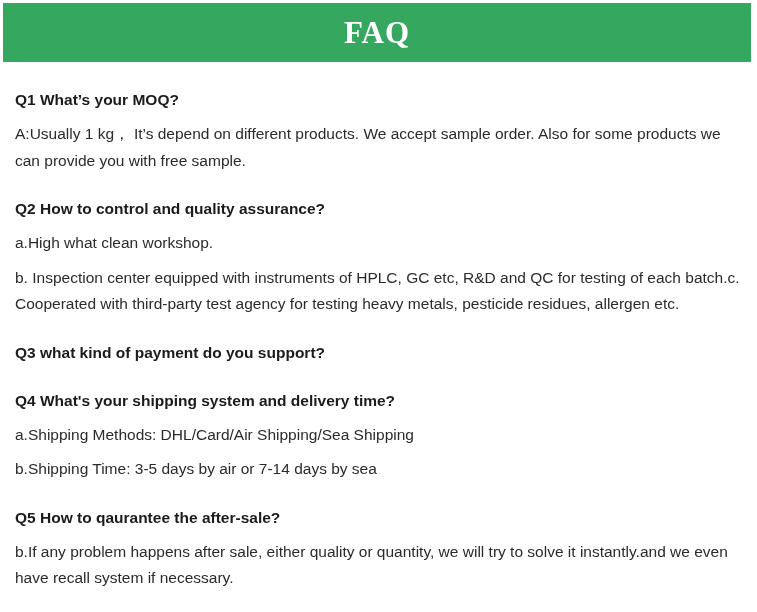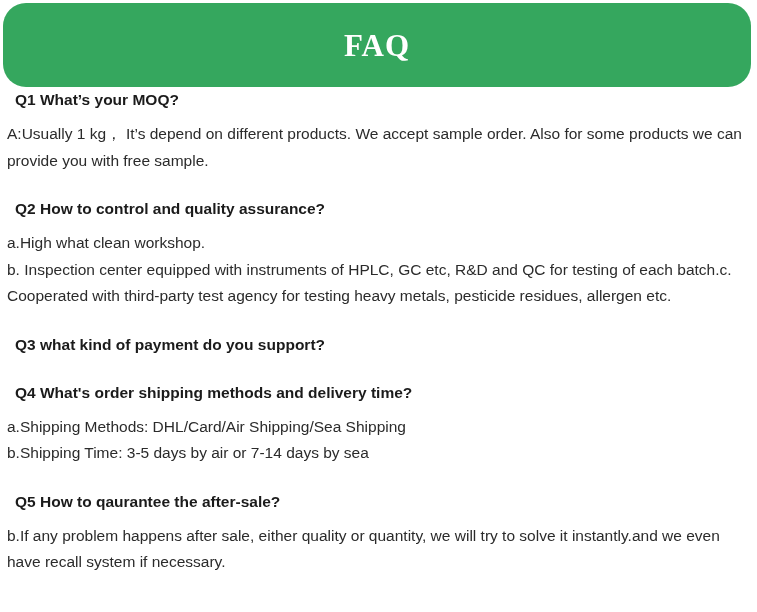--- a/index.html
+++ b/index.html
@@ -18,26 +18,25 @@
     width: 757px;
     height: 612px;
     background: #ffffff;
     box-sizing: border-box;
   }
   .faq-banner {
     position: absolute;
     left: 3px;
     top: 3px;
     width: 748px;
-    height: 84px;
+    height: 59px;
     background: #35a75e;
     display: flex;
     align-items: center;
     justify-content: center;
-    border-radius: 23px;
   }
   .faq-banner-title {
     font-family: "Liberation Serif", serif;
     font-weight: bold;
     font-size: 31px;
     color: #ffffff;
     letter-spacing: 1px;
     line-height: 1;
   }
   .faq-body {
@@ -61,21 +60,21 @@
     color: #1b1b1b;
     line-height: 26px;
     margin: 8px;
   }
   .faq-answer-line {
     font-family: "Liberation Sans", sans-serif;
     font-weight: normal;
     font-size: 15.5px;
     color: #2b2b2b;
     line-height: 26.5px;
-    margin: 0;
+    margin: 8px;
   }
 </style>
 </head>
 <body>
 
 <div class="page">
 
   <div class="faq-banner">
     <div class="faq-banner-title">FAQ</div>
   </div>
@@ -87,21 +86,21 @@
       </div>
       <div class="faq-item">
         <p class="faq-question">Q2 How to control and quality assurance?</p>
         <p class="faq-answer-line">a.High what clean workshop.</p>
         <p class="faq-answer-line">b. Inspection center equipped with instruments of HPLC, GC etc, R&amp;D and QC for testing of each batch.c. Cooperated with third-party test agency for testing heavy metals, pesticide residues, allergen etc.</p>
       </div>
       <div class="faq-item">
         <p class="faq-question">Q3 what kind of payment do you support?</p>
       </div>
       <div class="faq-item">
-        <p class="faq-question">Q4 What's order shipping methods and delivery time?</p>
+        <p class="faq-question">Q4 What's your shipping system and delivery time?</p>
         <p class="faq-answer-line">a.Shipping Methods: DHL/Card/Air Shipping/Sea Shipping</p>
         <p class="faq-answer-line">b.Shipping Time: 3-5 days by air or 7-14 days by sea</p>
       </div>
       <div class="faq-item">
         <p class="faq-question">Q5 How to qaurantee the after-sale?</p>
         <p class="faq-answer-line">b.If any problem happens after sale, either quality or quantity, we will try to solve it instantly.and we even have recall system if necessary.</p>
       </div>
     </div>
 
 </div>

